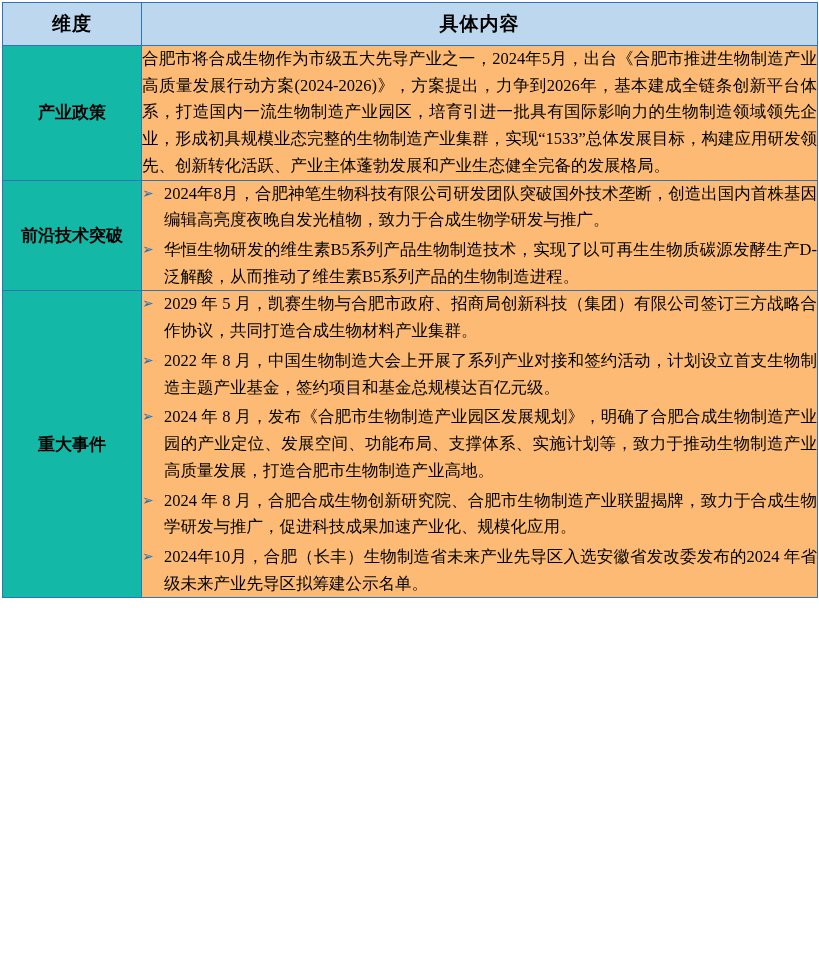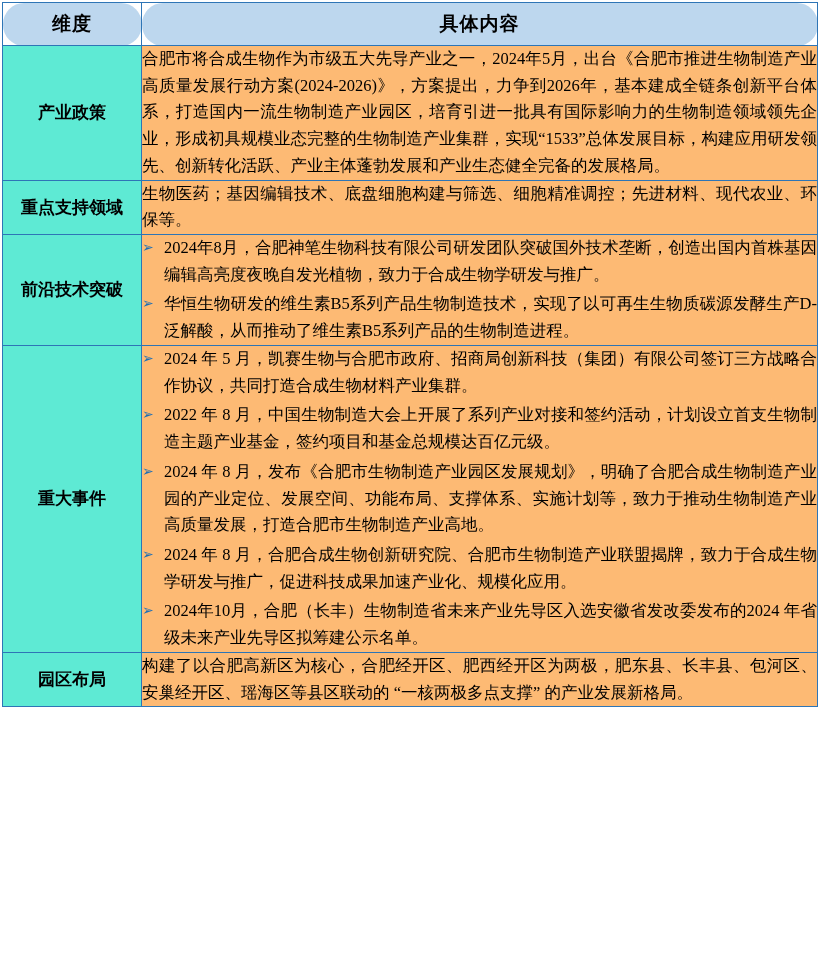--- a/index.html
+++ b/index.html
@@ -31,27 +31,26 @@
   }
   thead th {
     background: #bdd7ee;
     font-family: "Liberation Sans", "DejaVu Sans", sans-serif;
     font-weight: bold;
     font-size: 19px;
     color: #000000;
     height: 42px;
     text-align: center;
     letter-spacing: 1px;
-    border-radius: 21px;
   }
   th.col-dim { width: 138px; }
   th.col-content { width: 675px; text-align: center; }
 
   td.dim-cell {
-    background: #5eead4;
+    background: #14b8a6;
     text-align: center;
     font-family: "Liberation Sans", "DejaVu Sans", sans-serif;
     font-weight: bold;
     font-size: 17px;
     color: #000000;
     padding: 6px 4px;
     line-height: 1.5;
   }
   td.content-cell {
     background: #fdba74;
@@ -101,26 +100,20 @@
     </thead>
     <tbody>
 
       <tr>
         <td class="dim-cell">产业政策</td>
         <td class="content-cell">
           <p class="para">合肥市将合成生物作为市级五大先导产业之一，2024年5月，出台《合肥市推进生物制造产业高质量发展行动方案(2024-2026)》，方案提出，力争到2026年，基本建成全链条创新平台体系，打造国内一流生物制造产业园区，培育引进一批具有国际影响力的生物制造领域领先企业，形成初具规模业态完整的生物制造产业集群，实现“1533”总体发展目标，构建应用研发领先、创新转化活跃、产业主体蓬勃发展和产业生态健全完备的发展格局。</p>
         </td>
       </tr>
 
-      <tr>
-        <td class="dim-cell">重点支持领域</td>
-        <td class="content-cell">
-          <p class="para">生物医药；基因编辑技术、底盘细胞构建与筛选、细胞精准调控；先进材料、现代农业、环保等。</p>
-        </td>
-      </tr>
 
       <tr>
         <td class="dim-cell">前沿技术突破</td>
         <td class="content-cell">
           <ul class="bullets">
             <li>
               <span class="arrow">➢</span>
               <span>2024年8月，合肥神笔生物科技有限公司研发团队突破国外技术垄断，创造出国内首株基因编辑高亮度夜晚自发光植物，致力于合成生物学研发与推广。</span>
             </li>
             <li>
@@ -130,21 +123,21 @@
           </ul>
         </td>
       </tr>
 
       <tr>
         <td class="dim-cell">重大事件</td>
         <td class="content-cell">
           <ul class="bullets">
             <li>
               <span class="arrow">➢</span>
-              <span>2024 年 5 月，凯赛生物与合肥市政府、招商局创新科技（集团）有限公司签订三方战略合作协议，共同打造合成生物材料产业集群。</span>
+              <span>2029 年 5 月，凯赛生物与合肥市政府、招商局创新科技（集团）有限公司签订三方战略合作协议，共同打造合成生物材料产业集群。</span>
             </li>
             <li>
               <span class="arrow">➢</span>
               <span>2022 年 8 月，中国生物制造大会上开展了系列产业对接和签约活动，计划设立首支生物制造主题产业基金，签约项目和基金总规模达百亿元级。</span>
             </li>
             <li>
               <span class="arrow">➢</span>
               <span>2024 年 8 月，发布《合肥市生物制造产业园区发展规划》，明确了合肥合成生物制造产业园的产业定位、发展空间、功能布局、支撑体系、实施计划等，致力于推动生物制造产业高质量发展，打造合肥市生物制造产业高地。</span>
             </li>
             <li>
@@ -152,22 +145,16 @@
               <span>2024 年 8 月，合肥合成生物创新研究院、合肥市生物制造产业联盟揭牌，致力于合成生物学研发与推广，促进科技成果加速产业化、规模化应用。</span>
             </li>
             <li>
               <span class="arrow">➢</span>
               <span>2024年10月，合肥（长丰）生物制造省未来产业先导区入选安徽省发改委发布的2024 年省级未来产业先导区拟筹建公示名单。</span>
             </li>
           </ul>
         </td>
       </tr>
 
-      <tr>
-        <td class="dim-cell">园区布局</td>
-        <td class="content-cell">
-          <p class="para">构建了以合肥高新区为核心，合肥经开区、肥西经开区为两极，肥东县、长丰县、包河区、安巢经开区、瑶海区等县区联动的 “一核两极多点支撑” 的产业发展新格局。</p>
-        </td>
-      </tr>
 
     </tbody>
   </table>
 </div>
 
 </body></html>

